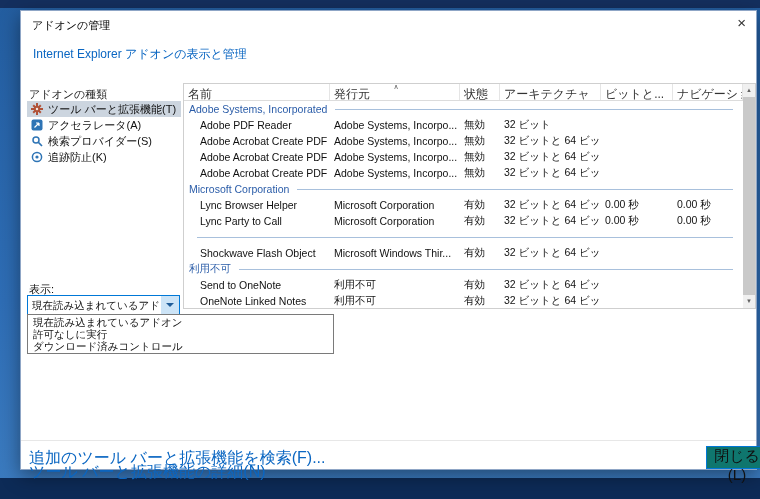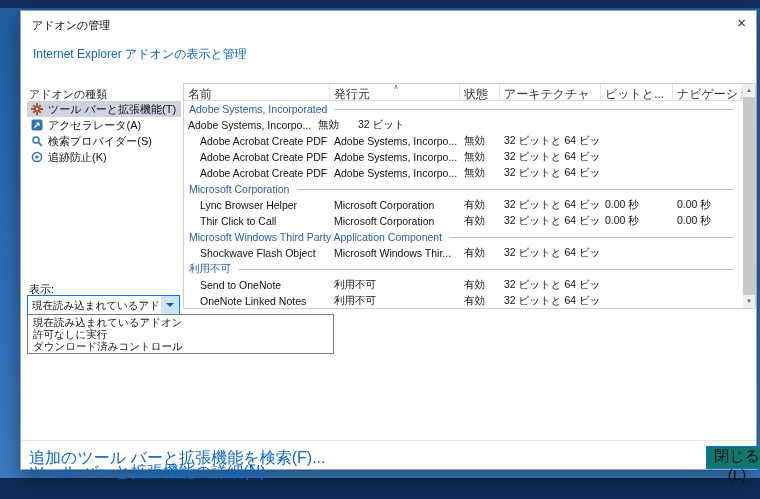--- a/index.html
+++ b/index.html
@@ -158,20 +158,21 @@
         <div class="hcell" style="width: 72px;">ビットと...</div>
         <div class="hcell" style="width: 70px;">ナビゲーショ...</div>
       </div>
     <div class="sort-caret">∧</div>
     <div class="tbody">
         <div class="grow">
           <span class="gtext">Adobe Systems, Incorporated</span>
           <span class="gline"></span>
         </div>
         <div class="trow">
+          <div class="tcell c0" style="width: 146px;">Adobe PDF Reader</div>
           <div class="tcell c1" style="width: 130px;">Adobe Systems, Incorpo...</div>
           <div class="tcell c2" style="width: 40px;">無効</div>
           <div class="tcell c3" style="width: 101px;">32 ビット</div>
           <div class="tcell c4" style="width: 72px;"></div>
           <div class="tcell c5" style="width: 70px;"></div>
         </div>
         <div class="trow">
           <div class="tcell c0" style="width: 146px;">Adobe Acrobat Create PDF Tool...</div>
           <div class="tcell c1" style="width: 130px;">Adobe Systems, Incorpo...</div>
           <div class="tcell c2" style="width: 40px;">無効</div>
@@ -201,29 +202,28 @@
         </div>
         <div class="trow">
           <div class="tcell c0" style="width: 146px;">Lync Browser Helper</div>
           <div class="tcell c1" style="width: 130px;">Microsoft Corporation</div>
           <div class="tcell c2" style="width: 40px;">有効</div>
           <div class="tcell c3" style="width: 101px;">32 ビットと 64 ビット</div>
           <div class="tcell c4" style="width: 72px;">0.00 秒</div>
           <div class="tcell c5" style="width: 70px;">0.00 秒</div>
         </div>
         <div class="trow">
-          <div class="tcell c0" style="width: 146px;">Thir Click to Call</div>
+          <div class="tcell c0" style="width: 146px;">Lync Party to Call</div>
           <div class="tcell c1" style="width: 130px;">Microsoft Corporation</div>
           <div class="tcell c2" style="width: 40px;">有効</div>
           <div class="tcell c3" style="width: 101px;">32 ビットと 64 ビット</div>
           <div class="tcell c4" style="width: 72px;">0.00 秒</div>
           <div class="tcell c5" style="width: 70px;">0.00 秒</div>
         </div>
         <div class="grow">
-          <span class="gtext">Microsoft Windows Third Party Application Component</span>
           <span class="gline"></span>
         </div>
         <div class="trow">
           <div class="tcell c0" style="width: 146px;">Shockwave Flash Object</div>
           <div class="tcell c1" style="width: 130px;">Microsoft Windows Thir...</div>
           <div class="tcell c2" style="width: 40px;">有効</div>
           <div class="tcell c3" style="width: 101px;">32 ビットと 64 ビット</div>
           <div class="tcell c4" style="width: 72px;"></div>
           <div class="tcell c5" style="width: 70px;"></div>
         </div>

